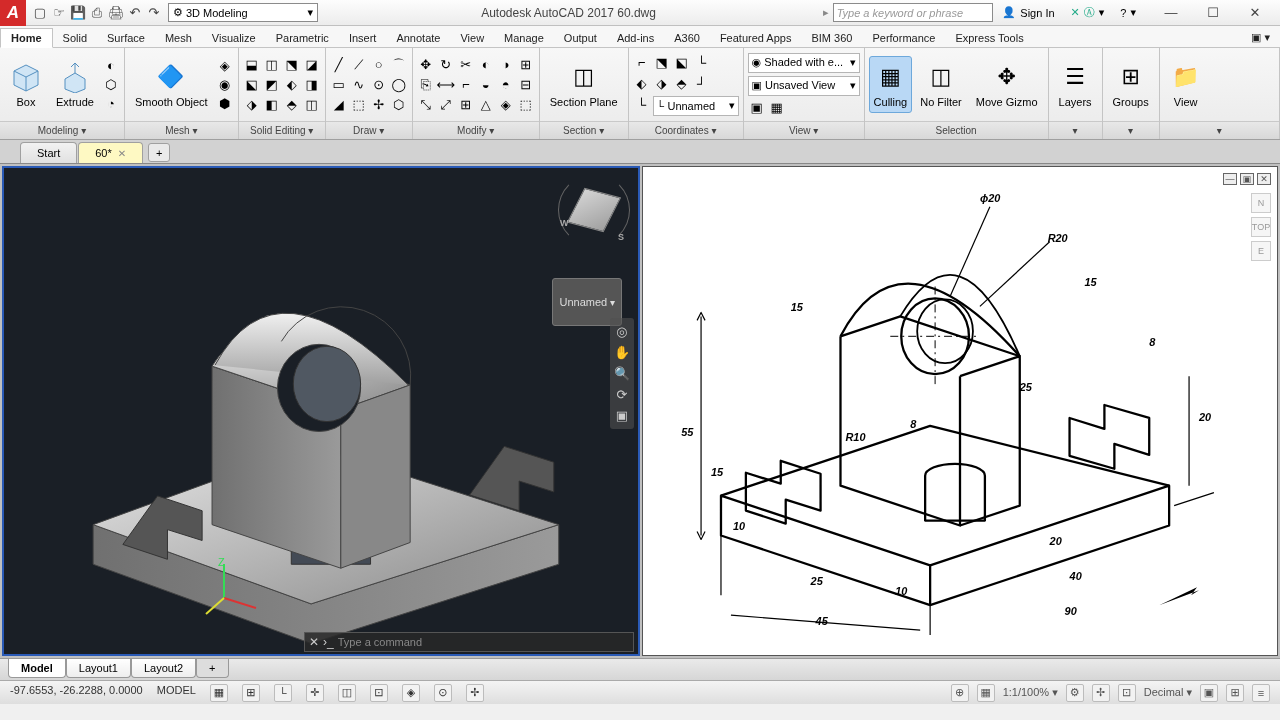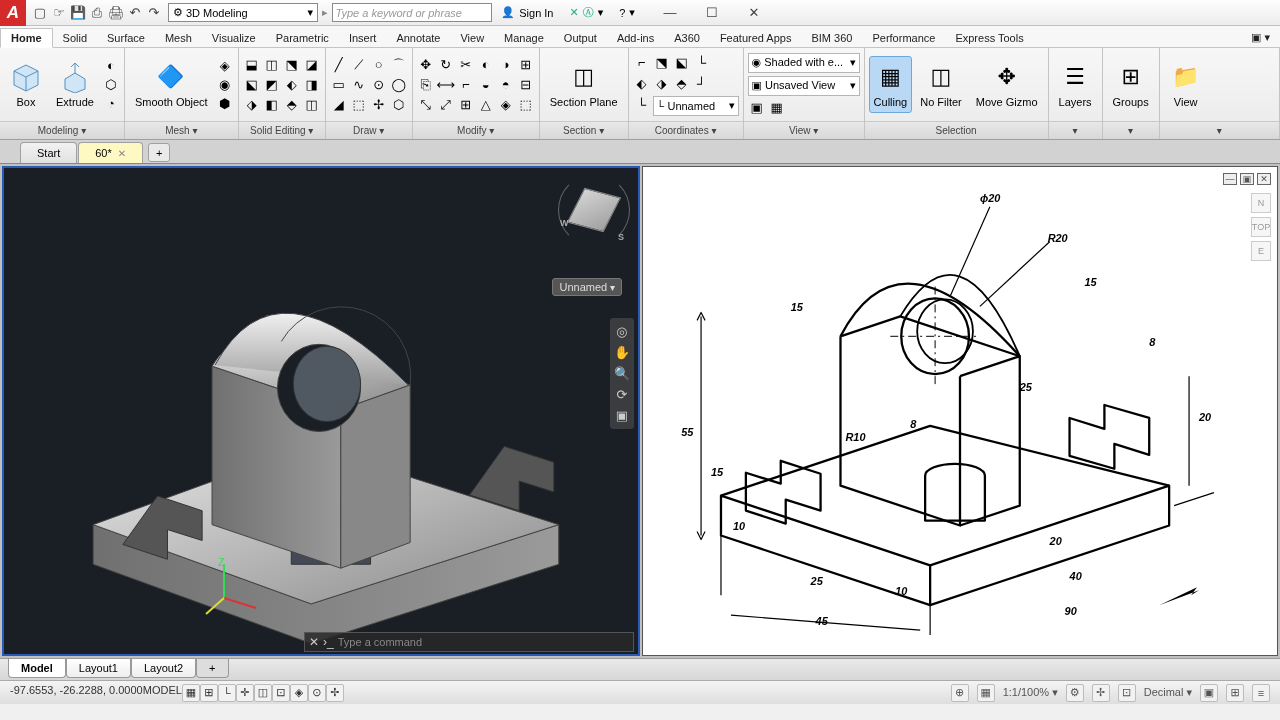--- a/index.html
+++ b/index.html
@@ -39,36 +39,36 @@
 .vp{flex:1;position:relative;border:1px solid #555}
 .vp.active{border:2.5px solid #2a5ab6}
 .vp-dark{background:#1a1f26}
 .vp-white{background:#fff}
 .render3d{position:absolute;inset:0}
 .ucs{position:absolute;left:200px;top:390px}
 .viewcube{position:absolute;right:16px;top:14px;width:56px;height:56px;display:flex;align-items:center;justify-content:center}
 .vc-cube{width:38px;height:38px;background:linear-gradient(135deg,#d4d4d4,#a0a0a0);transform:rotate(15deg) skew(-12deg);border:1px solid #888}
 .vc-compass{position:absolute;width:72px;height:72px;border:1px solid #666;border-radius:50%;border-top-color:transparent;border-bottom-color:transparent}
 .vc-dir{position:absolute;font-size:9px;color:#aaa;font-weight:bold}
-.unnamed-tag{position:absolute;right:16px;top:110px;background:#555;border:1px solid #777;border-radius:3px;padding:2px 6px;color:#ddd;font-size:10px}
+.unnamed-tag{position:absolute;right:16px;top:110px;background:#555;border:1px solid #777;border-radius:3px;padding:17px 6px;color:#ddd;font-size:10px}
 .navbar{position:absolute;right:4px;top:150px;width:24px;background:rgba(80,80,80,.6);border-radius:3px;display:flex;flex-direction:column;gap:6px;padding:6px 3px}
 .navbar span{color:#ccc;text-align:center;font-size:13px}
 .vp-white svg{width:100%;height:100%}
 .vp-win{position:absolute;right:6px;top:6px;display:flex;gap:3px}
 .vp-win span{width:14px;height:12px;border:1px solid #666;font-size:9px;text-align:center;line-height:10px;color:#555;background:#eee}
 .vp-nav2{position:absolute;right:6px;top:26px;display:flex;flex-direction:column;gap:4px}
 .vp-nav2 span{width:20px;height:20px;border:1px solid #ccc;background:#f6f6f6;color:#999;font-size:9px;display:flex;align-items:center;justify-content:center}
 .cmdline{position:absolute;left:300px;bottom:2px;height:20px;width:330px;background:rgba(40,40,40,.85);border:1px solid #555;display:flex;align-items:center;padding:0 4px;gap:4px}
 .cmdline .x{color:#ccc;font-size:12px}
 .cmdline .inp{color:#888;font-size:11px}
 .bottomtabs{height:22px;background:linear-gradient(#eaeaea,#d6d6d6);display:flex;align-items:flex-start;padding-left:8px;border-top:1px solid #999}
 .btab{height:19px;padding:0 12px;background:linear-gradient(#fff,#eee);border:1px solid #999;border-top:none;border-radius:0 0 4px 4px;display:flex;align-items:center;font-size:11px}
 .btab.active{background:#fff;font-weight:600}
 .statusbar{height:24px;background:linear-gradient(#f4f4f4,#dedede);display:flex;align-items:center;padding:0 10px;gap:14px;border-top:1px solid #aaa;justify-content:space-between}
-.statusbar .l{display:flex;color:#333}
+.statusbar .l{display:flex;gap:14px;color:#333}
 .statusbar .r{display:flex;gap:8px;align-items:center;color:#555}
 .statusbar .sico{width:18px;height:18px;border:1px solid #bcbcbc;background:#f2f2f2;display:flex;align-items:center;justify-content:center;font-size:11px;border-radius:2px}
 .cube3d{width:32px;height:32px}
 </style>
 </head>
 <body>
 
 <div class="titlebar">
   <div class="alogo">A</div>
   <div class="qat">
@@ -80,20 +80,21 @@
     <span>↶</span>
     <span>↷</span>
   </div>
   <div class="ws-sel">
     <span style="display:flex;gap:3px;align-items:center">
         <span>⚙</span>
         <span>3D Modeling</span>
       </span>
     <span>▾</span>
   </div>
+  <div class="title-center">Autodesk AutoCAD 2017   60.dwg</div>
   <span style="color:#888;padding:0 4px">▸</span>
   <div class="search-box">Type a keyword or phrase</div>
   <div class="tb-right">
     <div class="seg">
         <span>👤</span>
         <span>Sign In</span>
       </div>
     <div class="seg">
         <span style="color:#2a8">✕</span>
         <span style="color:#2a8">Ⓐ</span>

